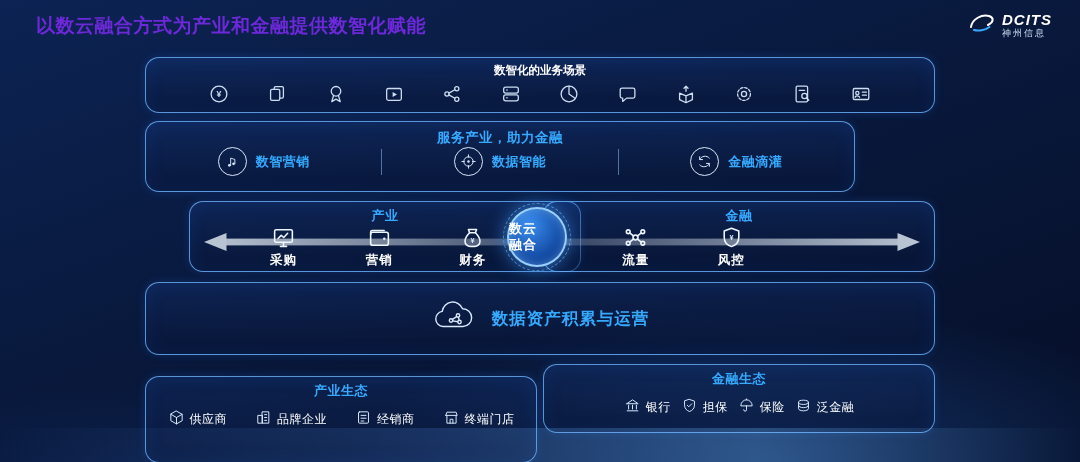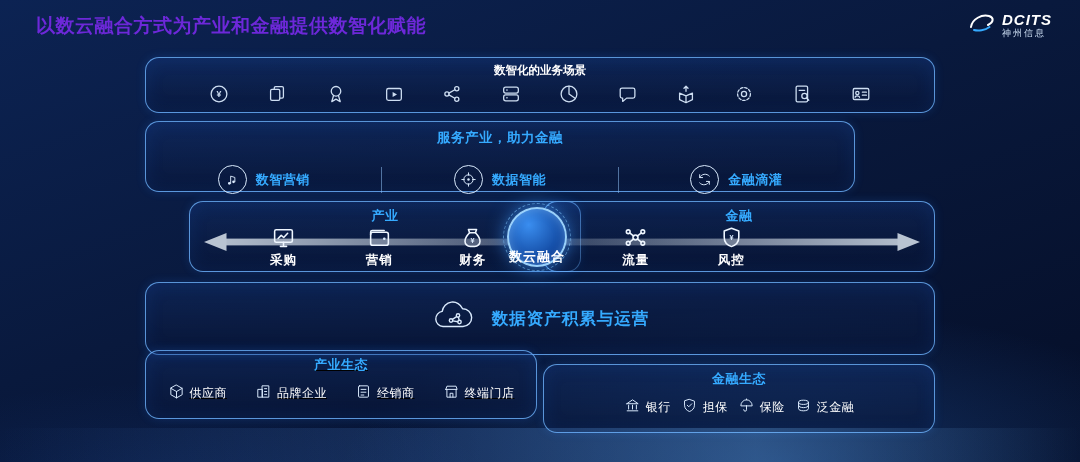--- a/index.html
+++ b/index.html
@@ -21,53 +21,53 @@
   
   .panel{position:absolute;box-sizing:border-box;border-radius:14px;
     border:1px solid rgba(110,180,255,.8);
     background:linear-gradient(180deg, rgba(25,60,130,.30), rgba(8,20,52,.52));
     box-shadow:0 0 10px rgba(40,120,240,.20), inset 0 0 18px rgba(30,90,200,.15);}
   .p-scenarios{left:145px;top:57px;width:790px;height:56px;}
   .p-services{left:145px;top:121px;width:710px;height:71px;}
   .p-flow-left{left:145px;top:201px;width:392px;height:71px;margin-left:44px;}
   .p-flow-right{left:543px;top:201px;width:392px;height:71px;}
   .p-dataasset{left:145px;top:282px;width:790px;height:73px;display:flex;align-items:center;justify-content:center;gap:13px;}
-  .p-eco-left{left:145px;top:350px;width:392px;height:69px;text-decoration:underline;}
+  .p-eco-left{left:145px;top:376px;width:392px;height:87px;}
   .p-eco-right{left:543px;top:364px;width:392px;height:69px;}
 
   .t-white{ text-align:center;color:#ffffff;font-size:11.5px;font-weight:700;margin-top:5px;}
   .t-cyan{ text-align:center;color:#35aaff;font-size:13.5px;font-weight:700;margin-top:7px;letter-spacing:.5px;}
   .t-cyan-sm{text-align:center;color:#35aaff;font-size:13px;font-weight:700;margin-top:5px;letter-spacing:.5px;}
 
   
   svg.oi{stroke:#d9e9fc;fill:none;stroke-width:1.4;stroke-linecap:round;stroke-linejoin:round;}
   svg.oi .fil{fill:#d9e9fc;stroke:none;font-weight:bold;}
   svg.oi .solid{fill:#d9e9fc;stroke:none;}
   svg.bright{stroke:#eef6ff;stroke-width:1.5;}
   
   .icon-row{display:flex;justify-content:space-between;align-items:center;padding:5px 62px 0;}
   .sc-icon{width:22px;height:22px;display:flex;align-items:center;justify-content:center;opacity:.95;}
   
-  .svc-row{display:flex;align-items:center;margin-top:18px;}
+  .svc-row{display:flex;align-items:center;margin-top:0;}
   .svc-item{flex:1;display:flex;justify-content:center;align-items:center;gap:9px;}
   .svc-divider{width:1px;height:26px;background:rgba(140,190,240,.55);}
   .svc-icon{width:27px;height:27px;border:1.3px solid #d7e8fb;border-radius:50%;display:flex;align-items:center;justify-content:center;}
   .svc-label{color:#35aaff;font-size:13px;font-weight:600;letter-spacing:.5px;}
   
   .arrow{position:absolute;top:29px;height:22px;}
   .arrow-l{left:14px;right:8px;width:calc(100% - 22px);}
   .arrow-r{left:8px;right:14px;width:calc(100% - 22px);}
   .flow-node{position:absolute;top:23px;width:70px;margin-left:-35px;text-align:center;}
   .flow-node .fn-icon{height:25px;display:flex;justify-content:center;}
   .fn-label{color:#ffffff;font-size:12.5px;font-weight:700;margin-top:2px;letter-spacing:1px;}
   .fusion{position:absolute;left:507px;top:207px;width:60px;height:60px;border-radius:50%;z-index:5;
     background:radial-gradient(circle at 35% 28%, #3a8ef0, #0c3f96 75%);
     border:2px solid rgba(160,215,255,.95);box-sizing:border-box;
     box-shadow:0 0 20px rgba(60,150,255,.85), inset 0 0 10px rgba(140,200,255,.5);
-    display:flex;align-items:flex-end;justify-content:center;color:#fff;font-size:13px;font-weight:700;line-height:1.2;letter-spacing:1px;}
+    display:flex;flex-direction:column;align-items:flex-start;justify-content:center;color:#fff;font-size:13px;font-weight:700;line-height:1.2;letter-spacing:1px;}
   .fusion::after{content:"";position:absolute;inset:-6px;border:1px dashed rgba(130,200,255,.55);border-radius:50%;}
   
   .da-label{color:#35aaff;font-size:16.5px;font-weight:700;letter-spacing:1px;}
   
   .eco-items{display:flex;justify-content:center;align-items:center;gap:20px;margin-top:9px;}
   .eco-item{display:flex;align-items:center;gap:5px;}
   .eco-label{color:#ffffff;font-size:12px;letter-spacing:.5px;}
   .bottom-glow{position:absolute;left:0;right:0;bottom:0;height:34px;
     background:linear-gradient(90deg,transparent, rgba(90,160,255,.18) 40%, rgba(120,190,255,.28) 70%, transparent);pointer-events:none;}
 </style>

